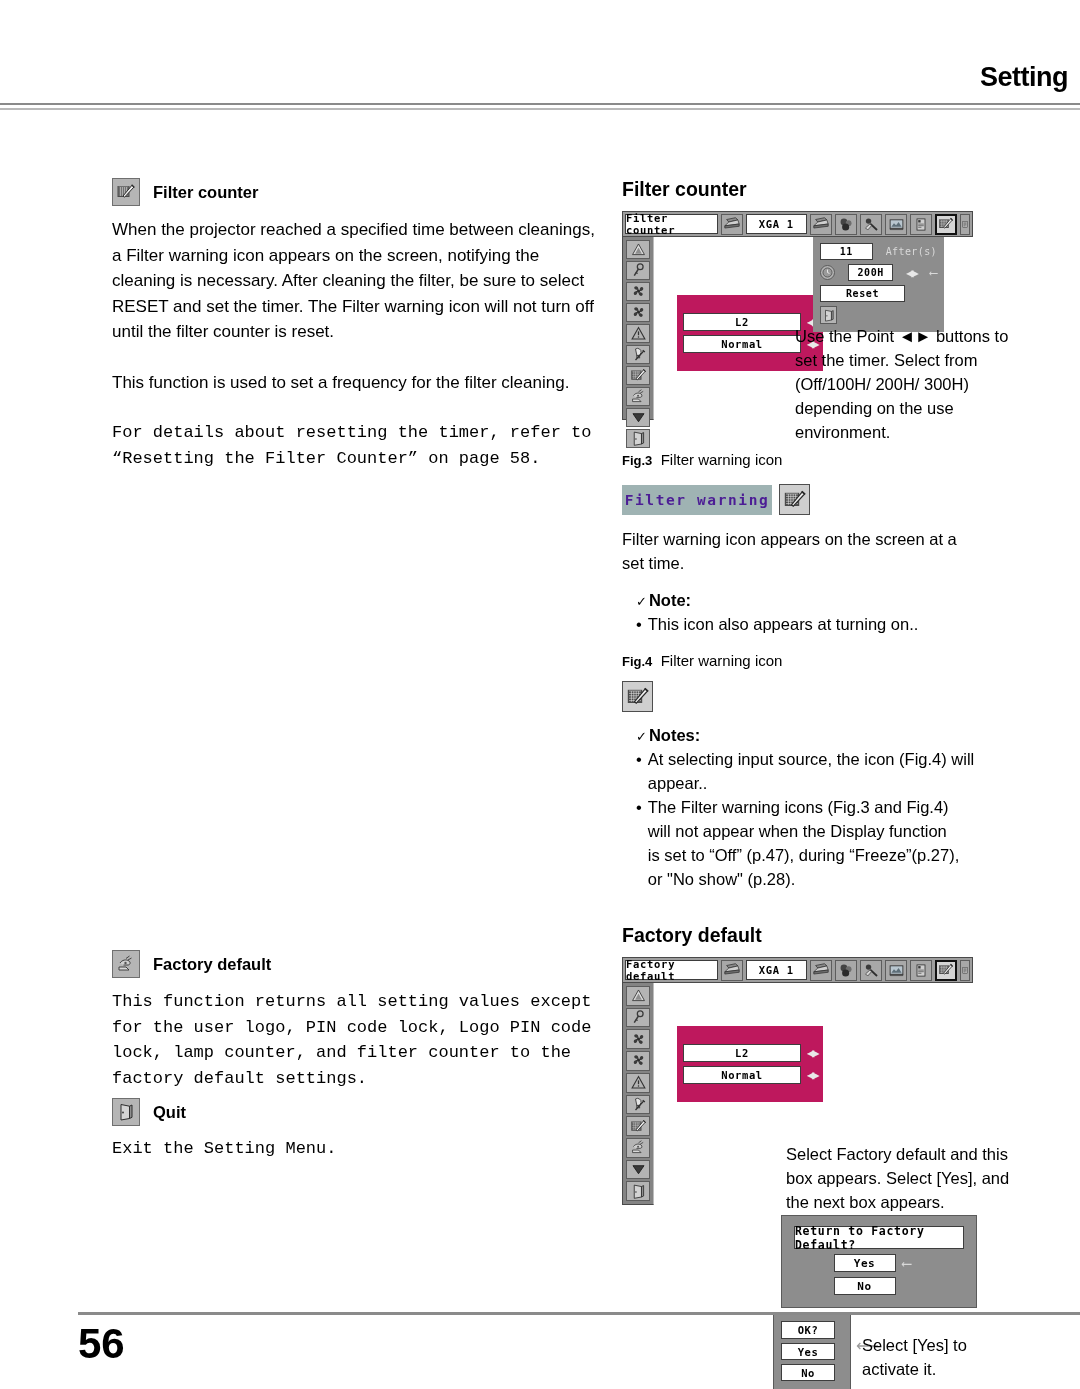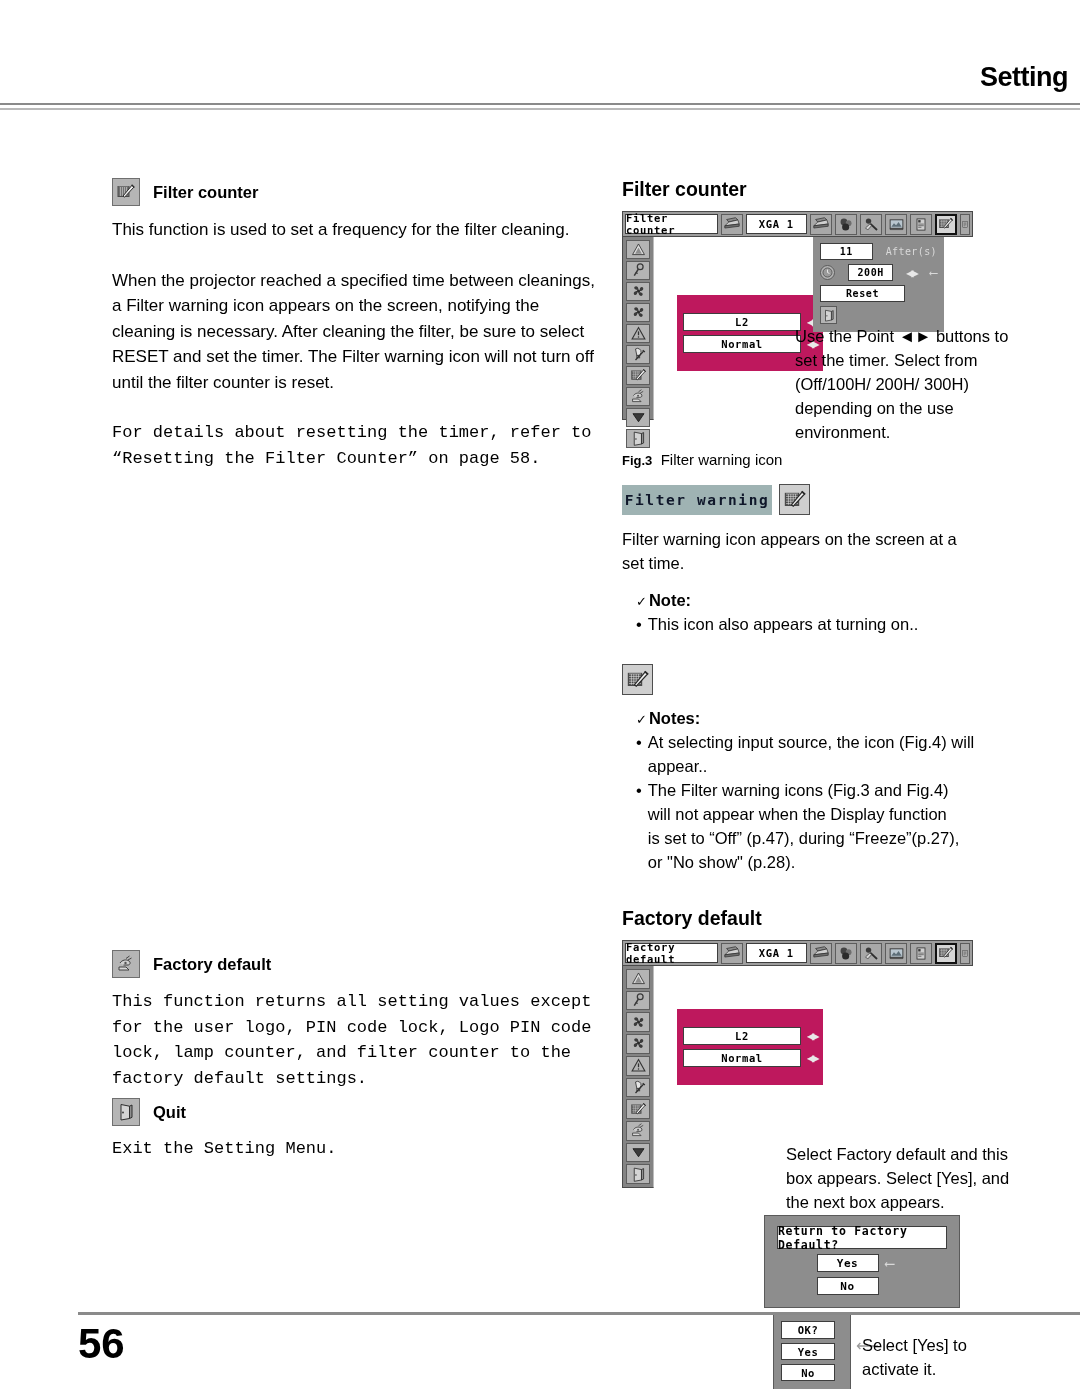--- a/index.html
+++ b/index.html
@@ -137,21 +137,21 @@
   .fig-cap { font-size:15px; margin:0; }
   .fig-cap b { font-size:13px; }
 
   
   .warn-wrap { display:flex; align-items:center; gap:7px; }
   .warn-badge {
     background:#9fb3b3; width:150px; height:30px;
     display:flex; align-items:center; justify-content:center;
     font-family:"DejaVu Sans Mono", monospace;
     font-size:14.5px; font-weight:bold; letter-spacing:1.6px;
-    color:#0f172a;
+    color:#4c1d95;
   }
   .warn-ic {
     width:31px; height:31px; background:#cfcfcf; border:1px solid #4e4e4e;
     display:flex; align-items:center; justify-content:center;
   }
 
   
   .note-head {
     font-size:16.5px; font-weight:bold; display:flex; align-items:baseline; gap:2px;
   }
@@ -322,22 +322,22 @@
 
   <div class="sec-head">
     <span class="tile">
       <svg width="20" height="20" viewBox="0 0 20 20">
           <use href="#g-filtercnt"></use>
         </svg>
     </span>
     <span class="label">Filter counter</span>
   </div>
   <div class="body-text">
+    <p>When the projector reached a specified time between cleanings, a Filter warning icon appears on the screen, notifying the cleaning is necessary. After cleaning the filter, be sure to select RESET and set the timer. The Filter warning icon will not turn off until the filter counter is reset.</p>
     <p>This function is used to set a frequency for the filter cleaning.</p>
-    <p>When the projector reached a specified time between cleanings, a Filter warning icon appears on the screen, notifying the cleaning is necessary. After cleaning the filter, be sure to select RESET and set the timer. The Filter warning icon will not turn off until the filter counter is reset.</p>
     <p>For details about resetting the timer, refer to “Resetting the Filter Counter” on page 58.</p>
   </div>
 
   <div style="height:479px"></div>
 
   <div class="sec-head">
     <span class="tile">
       <svg width="20" height="20" viewBox="0 0 20 20">
           <use href="#g-factory"></use>
         </svg>
@@ -542,20 +542,24 @@
     <ul class="note-list">
       <li>
         <span class="bul">•</span>
         <span class="txt">This icon also appears at turning on..</span>
       </li>
     </ul>
   </div>
 
   <div style="height:16px"></div>
 
+  <p class="fig-cap">
+    <b>Fig.4</b>
+    &nbsp;<span>Filter warning icon</span>
+  </p>
 
   <div style="height:12px"></div>
 
   <div class="warn-ic" style="width:31px;height:31px">
     <svg width="24" height="24" viewBox="0 0 20 20">
         <use href="#g-filtercnt"></use>
       </svg>
   </div>
 
   <div style="height:14px"></div>
@@ -689,21 +693,21 @@
             <span class="val-box">Normal</span>
             <span class="lr">◀▶</span>
           </div>
         </div>
       </div>
     </div>
   </div>
 
   <div class="caption" style="position:absolute; left:164px; top:964px; width:235px;">Select Factory default and this box appears. Select [Yes], and the next box appears.</div>
 
-  <div class="dlg" style="position:absolute; left:142px; top:1037px; width:196px;">
+  <div class="dlg" style="position:absolute; left:159px; top:1037px; width:196px;">
     <div class="dlg-q">Return to Factory Default?</div>
     <div class="dlg-row">
       <span class="dlg-btn">Yes</span>
       <span class="dlg-arrow">⟵</span>
     </div>
     <div class="dlg-row">
       <span class="dlg-btn">No</span>
       <span class="dlg-arrow"></span>
     </div>
   </div>

